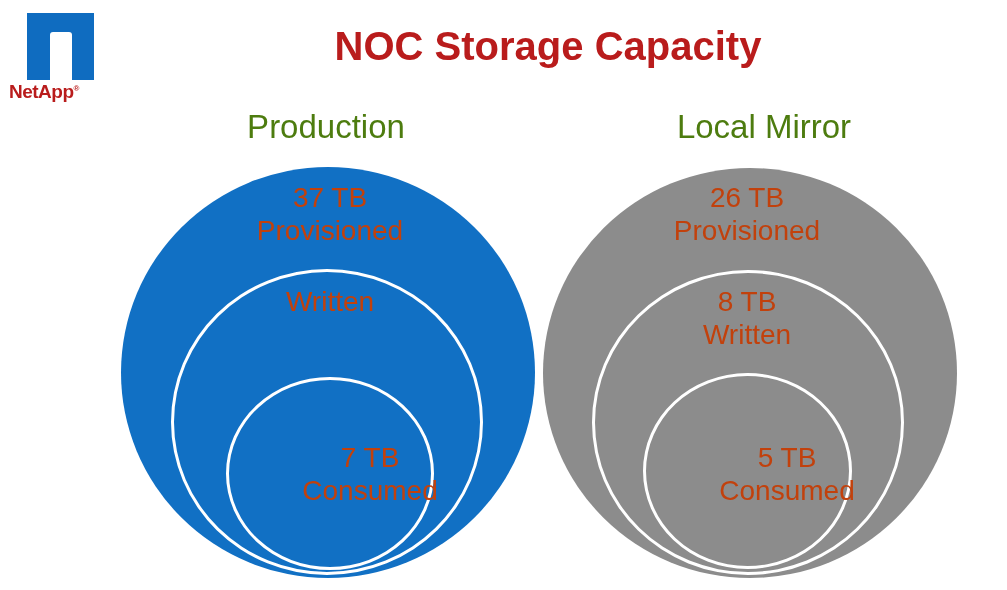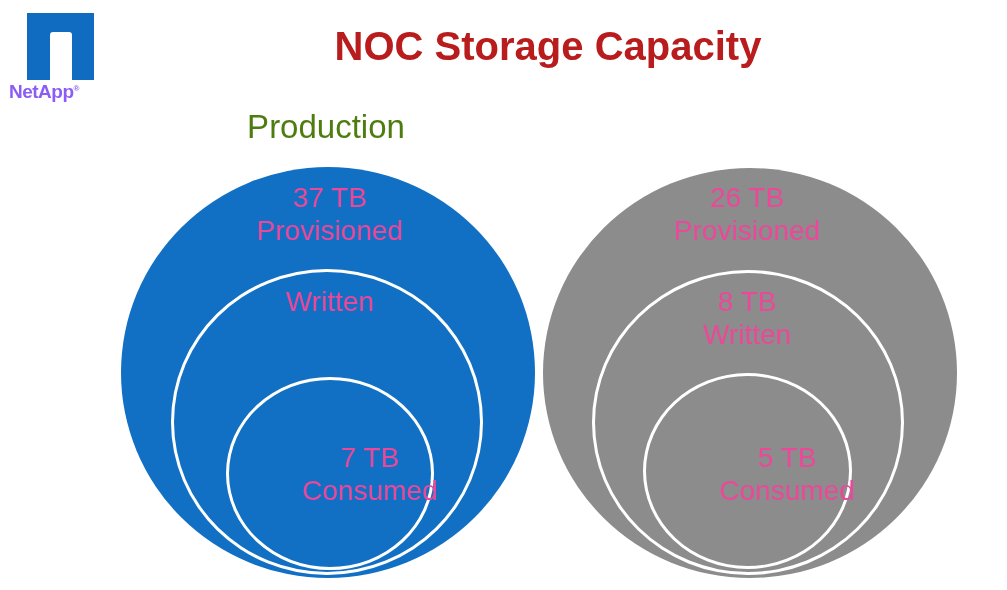--- a/index.html
+++ b/index.html
@@ -4,40 +4,40 @@
 <style>
   html,body{margin:0;padding:0;background:#ffffff;}
   .stage{
     position:relative;width:1007px;height:590px;background:#ffffff;
     font-family:"Liberation Sans","DejaVu Sans",sans-serif;overflow:hidden;
   }
   
   .logo{position:absolute;left:0;top:0;width:120px;height:105px;}
   .logo-square{position:absolute;left:27px;top:13px;width:67px;height:67px;}
   .logo-notch{position:absolute;left:23px;bottom:0;width:22px;height:48px;background:#ffffff;border-radius:3px 3px 0 0;}
-  .logo-word{position:absolute;left:9px;top:81px;font-size:19px;font-weight:bold;color:#8b5cf6;letter-spacing:-0.5px;white-space:nowrap;text-align:center;}
+  .logo-word{position:absolute;left:9px;top:81px;font-size:19px;font-weight:bold;color:#b91c1c;letter-spacing:-0.5px;white-space:nowrap;text-align:center;}
   .logo-word sup{font-size:8px;}
   
   .title{position:absolute;left:548px;top:24px;transform:translateX(-50%);
     font-size:40px;font-weight:bold;color:#b91c1c;white-space:nowrap;line-height:1.1;}
   .group-label{position:absolute;top:108px;transform:translateX(-50%);
     font-size:33px;color:#4d7c0f;white-space:nowrap;}
   .label-production{left:326px;}
   .label-mirror{left:764px;}
   
   .ellipse{position:absolute;border-radius:50%;box-sizing:border-box;}
   .ring{border:3px solid #ffffff;background:transparent;}
   .prod-outer {left:121px;top:167px;width:414px;height:411px;}
   .prod-middle{left:171px;top:269px;width:312px;height:306px;}
   .prod-inner {left:226px;top:377px;width:208px;height:193px;}
   .mir-outer  {left:543px;top:168px;width:414px;height:410px;}
   .mir-middle {left:592px;top:270px;width:312px;height:305px;}
   .mir-inner  {left:643px;top:373px;width:209px;height:196px;}
   
-  .ring-text{position:absolute;transform:translateX(-50%);color:#ec4899;
+  .ring-text{position:absolute;transform:translateX(-50%);color:#c2410c;
     font-size:28px;line-height:33px;text-align:center;white-space:nowrap;}
   .prod-col{left:330px;}
   .mir-col{left:747px;text-align:center;}
   .row-provisioned{top:181px;}
   .row-written{top:285px;}
   .row-consumed{top:441px;margin-left:40px;}
 </style>
 </head>
 <body>
 
@@ -46,20 +46,21 @@
   <div class="logo">
     <div class="logo-square" style="background: rgb(15, 108, 192);">
       <div class="logo-notch"></div>
     </div>
     <div class="logo-word"><span>NetApp</span><sup>®</sup></div>
   </div>
 
   <div class="title">NOC Storage Capacity</div>
 
   <div class="group-label label-production">Production</div>
+  <div class="group-label label-mirror">Local Mirror</div>
 
   <div class="ellipse prod-outer" style="background: rgb(17, 112, 196);"></div>
   <div class="ellipse ring prod-middle"></div>
   <div class="ellipse ring prod-inner"></div>
 
   <div class="ring-text prod-col row-provisioned">
     <div>37 TB</div>
     <div>Provisioned</div>
   </div>
   <div class="ring-text prod-col row-written">

